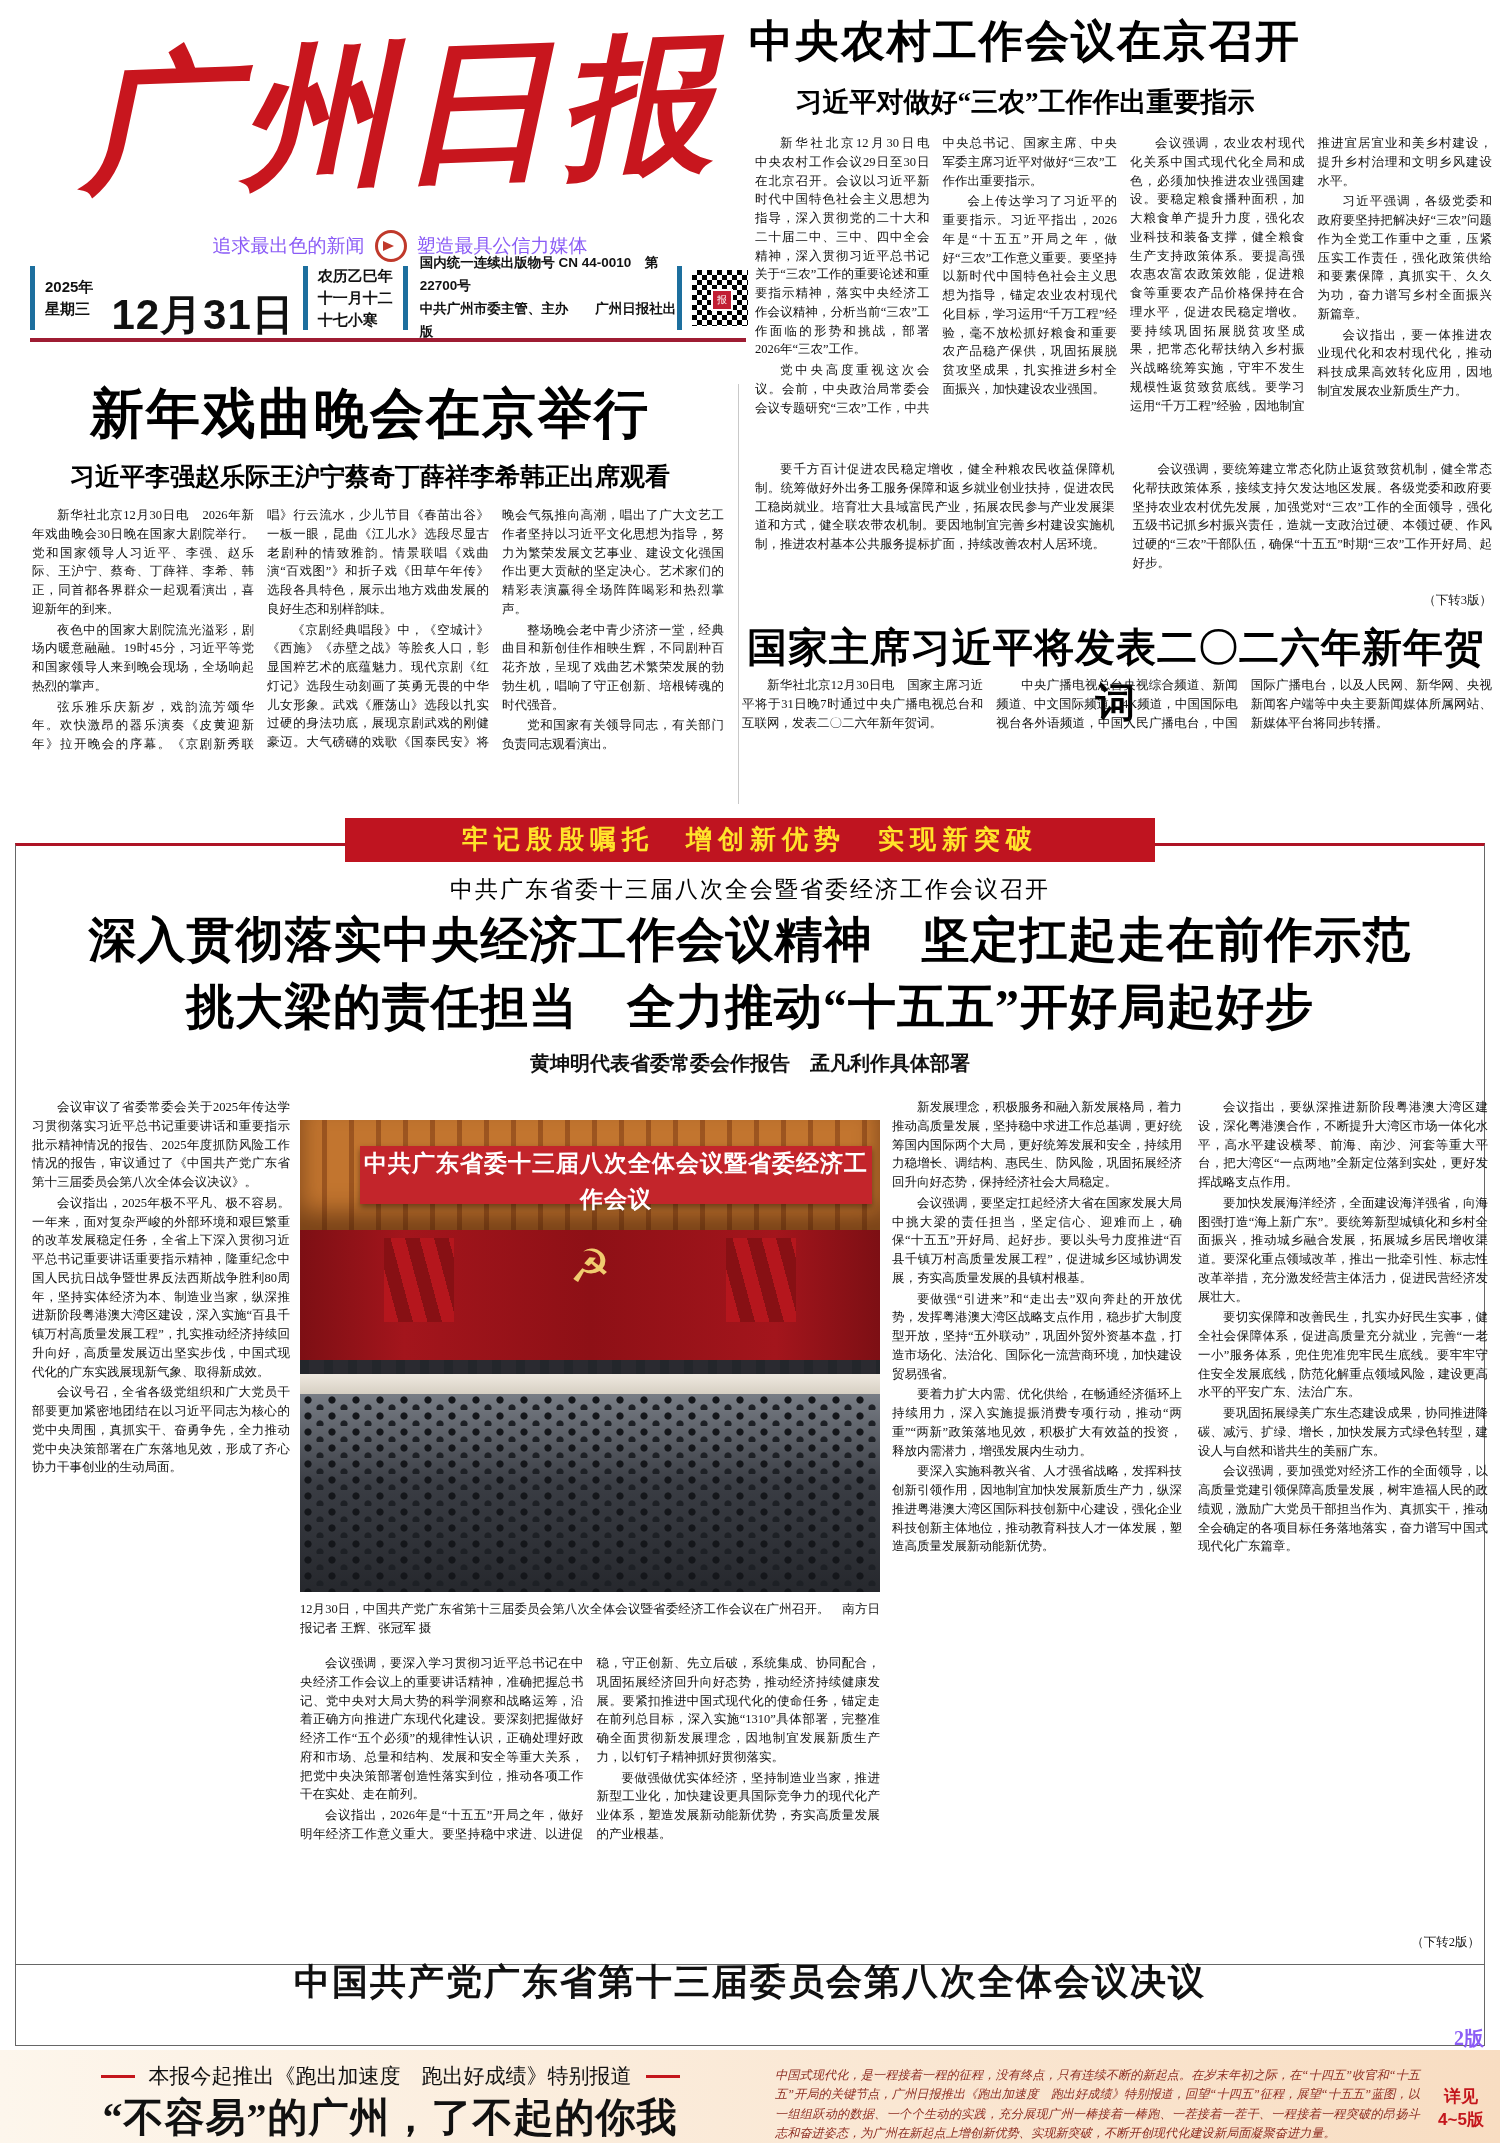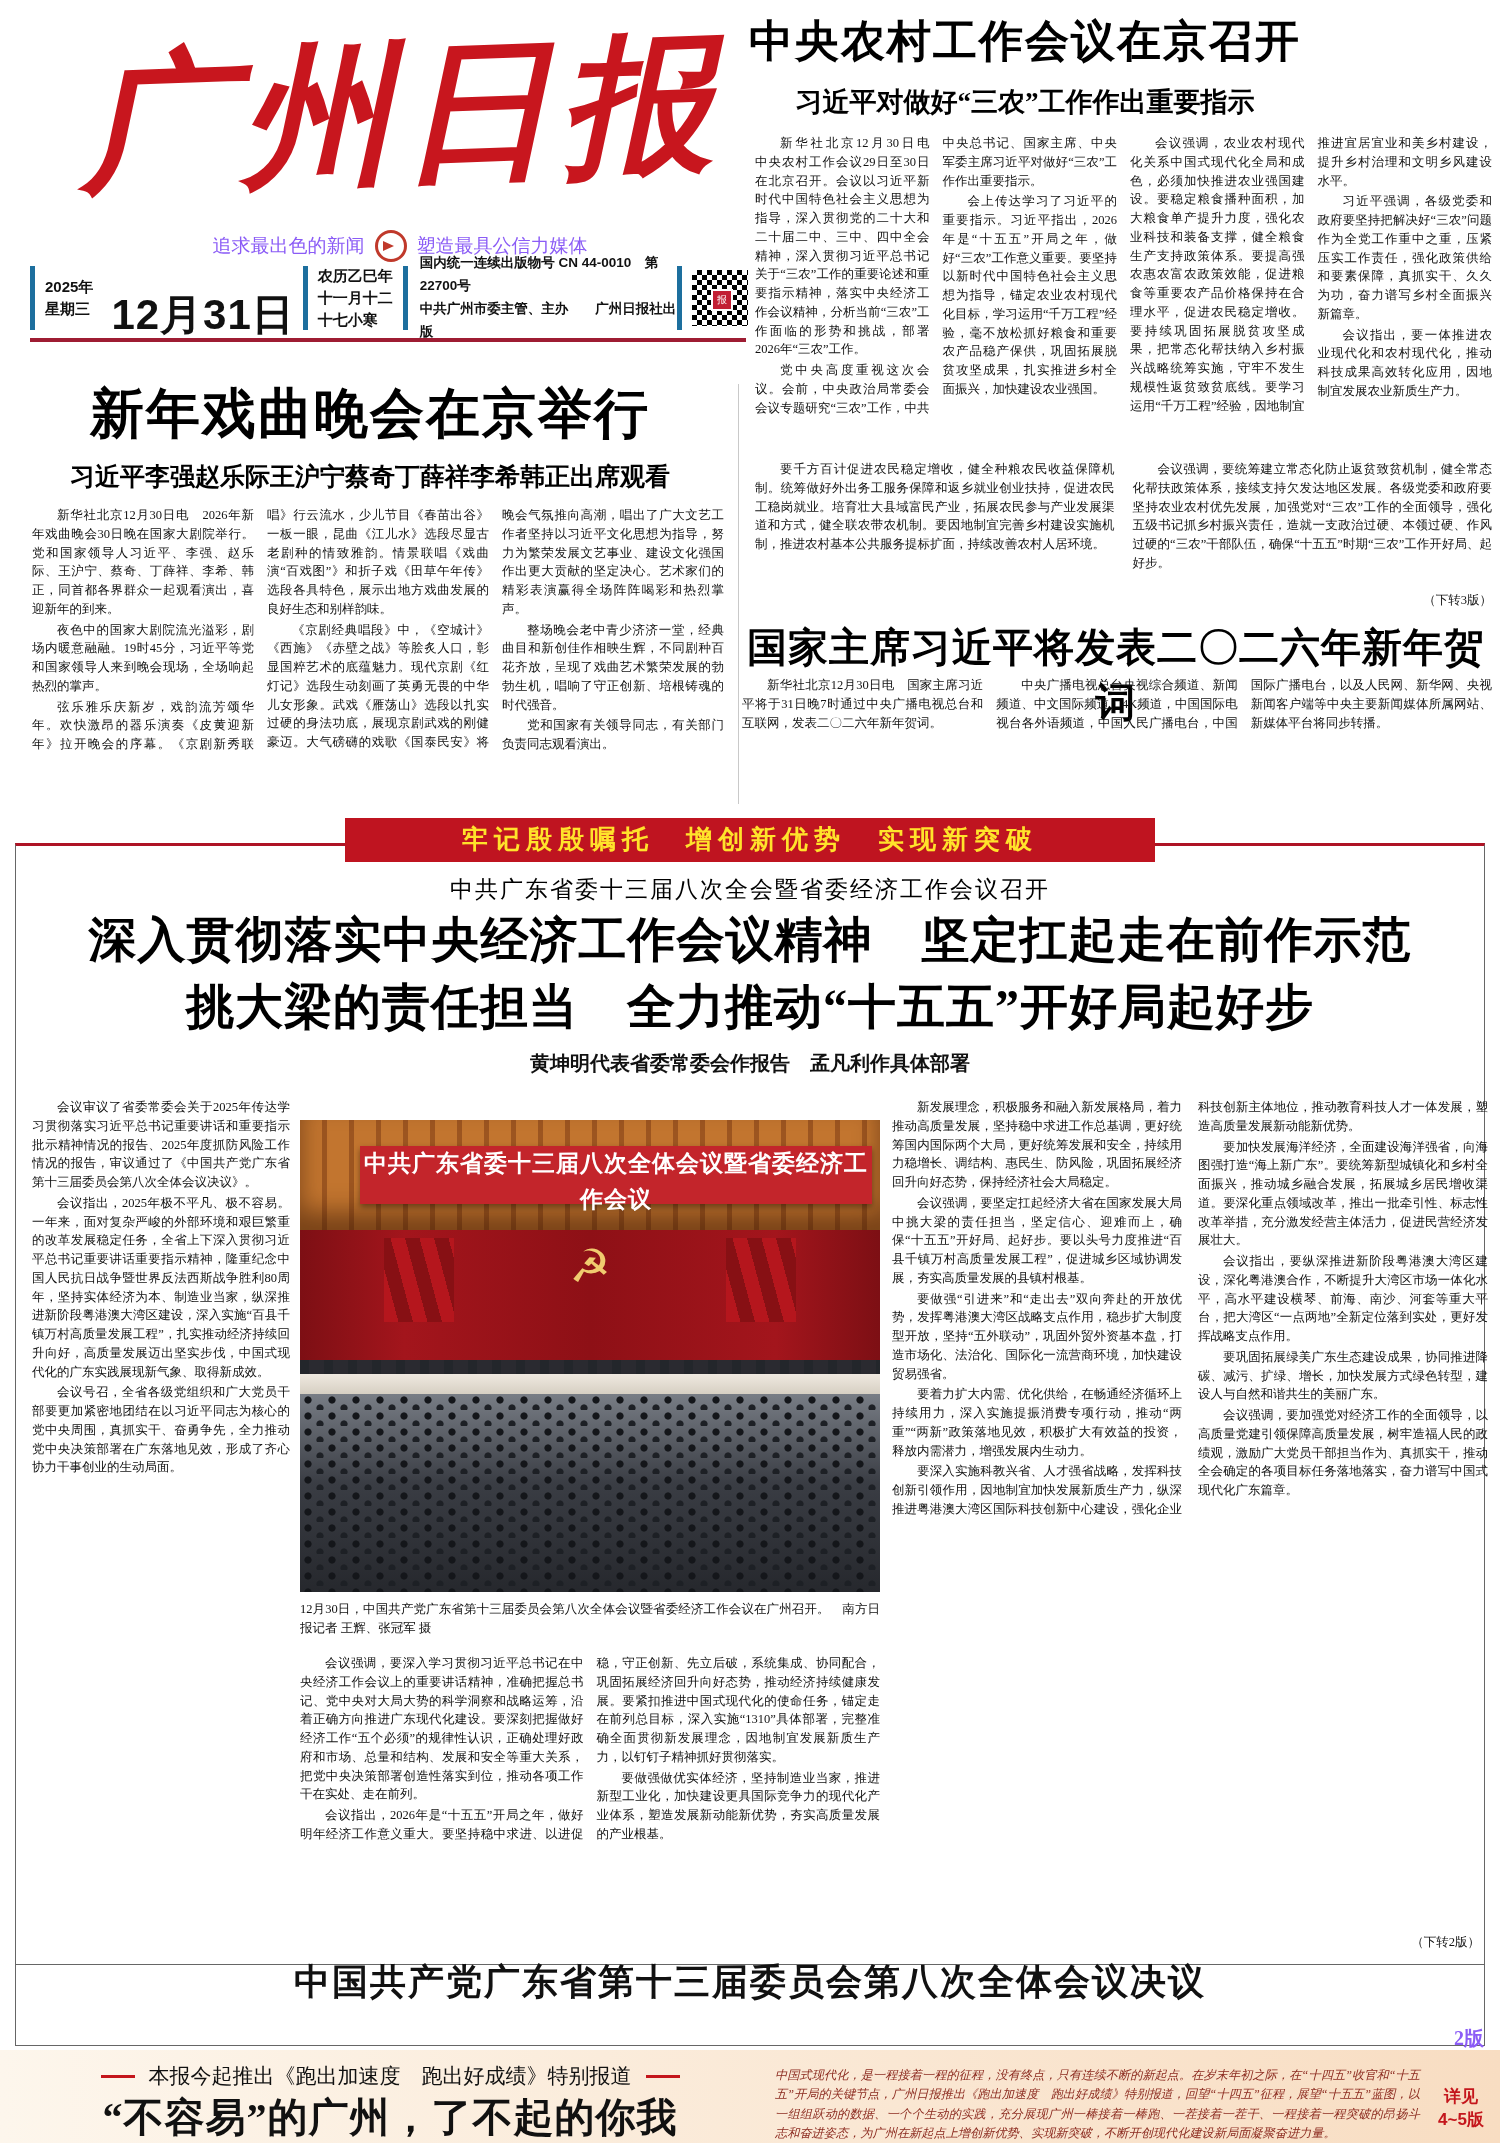--- a/index.html
+++ b/index.html
@@ -197,22 +197,23 @@
       <p>会议强调，要深入学习贯彻习近平总书记在中央经济工作会议上的重要讲话精神，准确把握总书记、党中央对大局大势的科学洞察和战略运筹，沿着正确方向推进广东现代化建设。要深刻把握做好经济工作“五个必须”的规律性认识，正确处理好政府和市场、总量和结构、发展和安全等重大关系，把党中央决策部署创造性落实到位，推动各项工作干在实处、走在前列。</p>
       <p>会议指出，2026年是“十五五”开局之年，做好明年经济工作意义重大。要坚持稳中求进、以进促稳，守正创新、先立后破，系统集成、协同配合，巩固拓展经济回升向好态势，推动经济持续健康发展。要紧扣推进中国式现代化的使命任务，锚定走在前列总目标，深入实施“1310”具体部署，完整准确全面贯彻新发展理念，因地制宜发展新质生产力，以钉钉子精神抓好贯彻落实。</p>
       <p>要做强做优实体经济，坚持制造业当家，推进新型工业化，加快建设更具国际竞争力的现代化产业体系，塑造发展新动能新优势，夯实高质量发展的产业根基。</p>
     </div>
   <div class="abs cols" id="plenary-right">
       <p>新发展理念，积极服务和融入新发展格局，着力推动高质量发展，坚持稳中求进工作总基调，更好统筹国内国际两个大局，更好统筹发展和安全，持续用力稳增长、调结构、惠民生、防风险，巩固拓展经济回升向好态势，保持经济社会大局稳定。</p>
       <p>会议强调，要坚定扛起经济大省在国家发展大局中挑大梁的责任担当，坚定信心、迎难而上，确保“十五五”开好局、起好步。要以头号力度推进“百县千镇万村高质量发展工程”，促进城乡区域协调发展，夯实高质量发展的县镇村根基。</p>
       <p>要做强“引进来”和“走出去”双向奔赴的开放优势，发挥粤港澳大湾区战略支点作用，稳步扩大制度型开放，坚持“五外联动”，巩固外贸外资基本盘，打造市场化、法治化、国际化一流营商环境，加快建设贸易强省。</p>
       <p>要着力扩大内需、优化供给，在畅通经济循环上持续用力，深入实施提振消费专项行动，推动“两重”“两新”政策落地见效，积极扩大有效益的投资，释放内需潜力，增强发展内生动力。</p>
       <p>要深入实施科教兴省、人才强省战略，发挥科技创新引领作用，因地制宜加快发展新质生产力，纵深推进粤港澳大湾区国际科技创新中心建设，强化企业科技创新主体地位，推动教育科技人才一体发展，塑造高质量发展新动能新优势。</p>
+      <p>会议指出，要纵深推进新阶段粤港澳大湾区建设，深化粤港澳合作，不断提升大湾区市场一体化水平，高水平建设横琴、前海、南沙、河套等重大平台，把大湾区“一点两地”全新定位落到实处，更好发挥战略支点作用。</p>
       <p>要加快发展海洋经济，全面建设海洋强省，向海图强打造“海上新广东”。要统筹新型城镇化和乡村全面振兴，推动城乡融合发展，拓展城乡居民增收渠道。要深化重点领域改革，推出一批牵引性、标志性改革举措，充分激发经营主体活力，促进民营经济发展壮大。</p>
-      <p>会议指出，要纵深推进新阶段粤港澳大湾区建设，深化粤港澳合作，不断提升大湾区市场一体化水平，高水平建设横琴、前海、南沙、河套等重大平台，把大湾区“一点两地”全新定位落到实处，更好发挥战略支点作用。</p>
+      <p>要切实保障和改善民生，扎实办好民生实事，健全社会保障体系，促进高质量充分就业，完善“一老一小”服务体系，兜住兜准兜牢民生底线。要牢牢守住安全发展底线，防范化解重点领域风险，建设更高水平的平安广东、法治广东。</p>
       <p>要巩固拓展绿美广东生态建设成果，协同推进降碳、减污、扩绿、增长，加快发展方式绿色转型，建设人与自然和谐共生的美丽广东。</p>
       <p>会议强调，要加强党对经济工作的全面领导，以高质量党建引领保障高质量发展，树牢造福人民的政绩观，激励广大党员干部担当作为、真抓实干，推动全会确定的各项目标任务落地落实，奋力谱写中国式现代化广东篇章。</p>
     </div>
   <div class="abs jump" id="plenary-jump">（下转2版）</div>
 
   <div class="abs" id="decision-divider"></div>
   <div class="abs" id="decision-row">
     <span id="decision-title">中国共产党广东省第十三届委员会第八次全体会议决议</span>
     <span id="decision-page">2版</span>
   </div>

